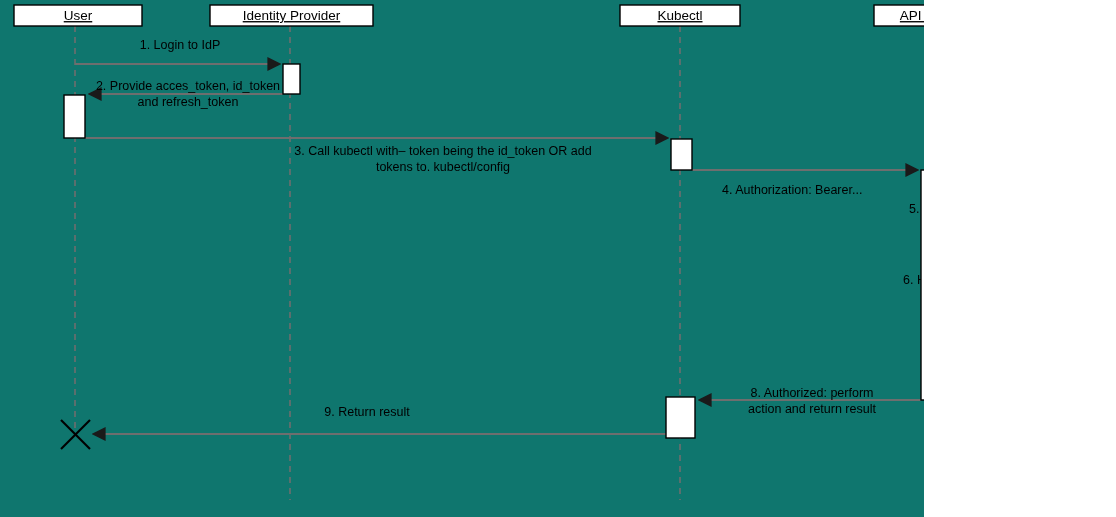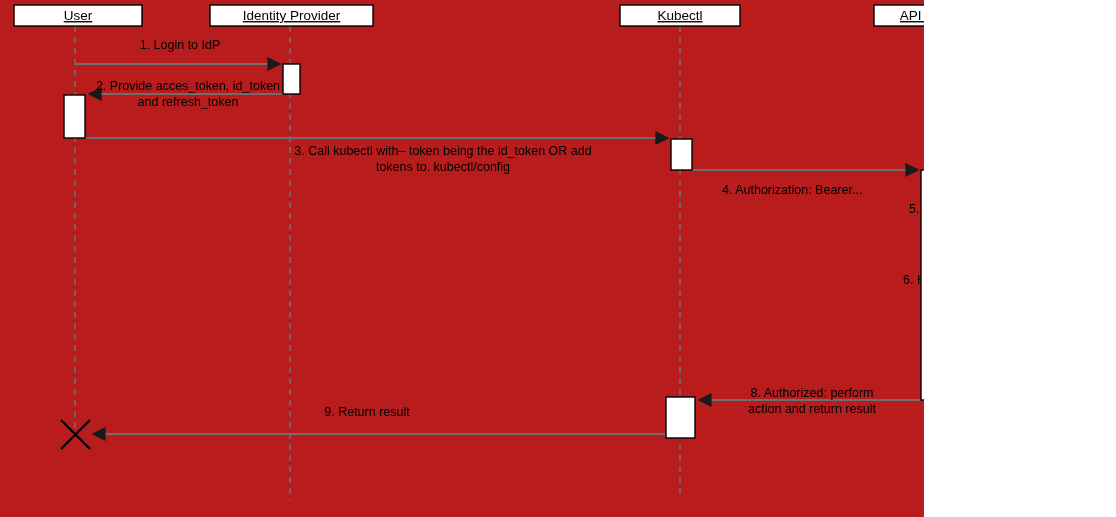--- a/index.html
+++ b/index.html
@@ -9,21 +9,21 @@
     background: #ffffff;
   }
   body {
     font-family: "Liberation Sans", sans-serif;
     color: #000000;
   }
   #diagram-root {
     position: relative;
     width: 924px;
     height: 517px;
-    background: #b91c1c;
+    background: #0f766e;
     overflow: hidden;
   }
   svg#sequence-canvas {
     position: absolute;
     top: 0;
     left: 0;
     width: 1116px;
     height: 517px;
     display: block;
   }

